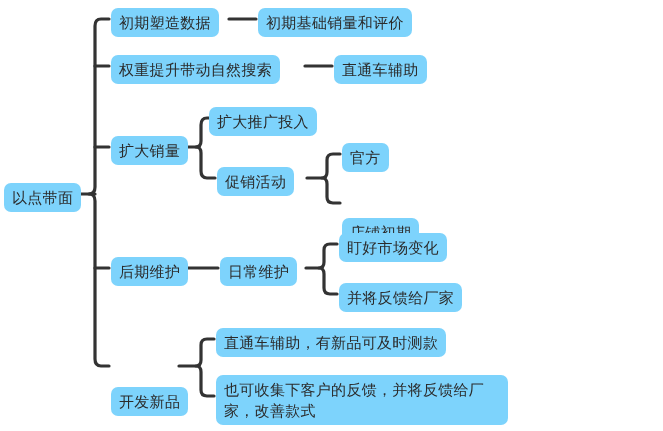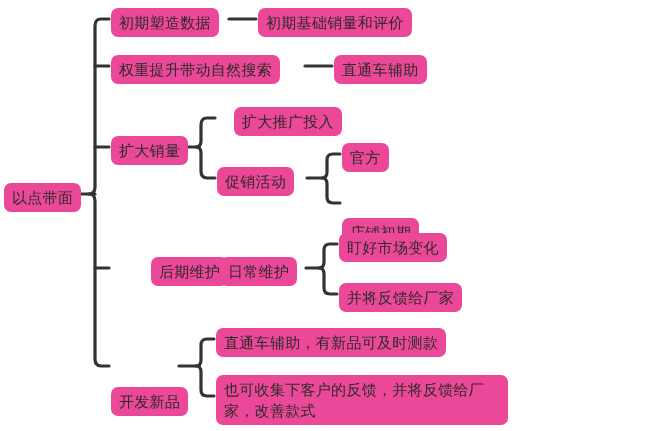--- a/index.html
+++ b/index.html
@@ -18,21 +18,21 @@
   #connectors {
     position: absolute;
     left: 0;
     top: 0;
     width: 663px;
     height: 431px;
     pointer-events: none;
   }
   .node {
     position: absolute;
-    background: #ec4899;
+    background: #7dd3fc;
     border-radius: 7px;
     color: #2b2b2b;
     font-size: 15px;
     line-height: 21px;
     padding: 4px 8px;
     white-space: pre;
     box-sizing: border-box;
     letter-spacing: 0.3px;
   }
   .node.wrap {
@@ -77,26 +77,26 @@
 
   <div class="node" style="left:4px; top:183px;">以点带面</div>
 
   <div class="node" style="left:111px; top:8px;">初期塑造数据</div>
   <div class="node" style="left:111px; top:55px;">权重提升带动自然搜索</div>
 
   <div class="node" style="left:258px; top:8px;">初期基础销量和评价</div>
   <div class="node" style="left:334px; top:55px;">直通车辅助</div>
 
   <div class="node" style="left:111px; top:136px;">扩大销量</div>
-  <div class="node" style="left:234px; top:107px;">扩大推广投入</div>
+  <div class="node" style="left:209px; top:107px;">扩大推广投入</div>
   <div class="node" style="left:217px; top:167px;">促销活动</div>
   <div class="node" style="left:342px; top:143px;">官方</div>
   <div class="node" style="left:342px; top:192px;margin-top:26px;">店铺初期</div>
 
-  <div class="node" style="left:111px; top:257px;margin-left:40px;">后期维护</div>
+  <div class="node" style="left:111px; top:257px;">后期维护</div>
   <div class="node" style="left:220px; top:257px;text-align:center;">日常维护</div>
   <div class="node" style="left:339px; top:233px;">盯好市场变化</div>
   <div class="node" style="left:339px; top:283px;">并将反馈给厂家</div>
 
   <div class="node" style="left:111px; top:355px;margin-top:32px;">开发新品</div>
   <div class="node" style="left:216px; top:328px;">直通车辅助，有新品可及时测款</div>
   <div class="node wrap" style="left:216px; top:375px; width:292px;">也可收集下客户的反馈，并将反馈给厂家，改善款式</div>
 
 </div>
 

